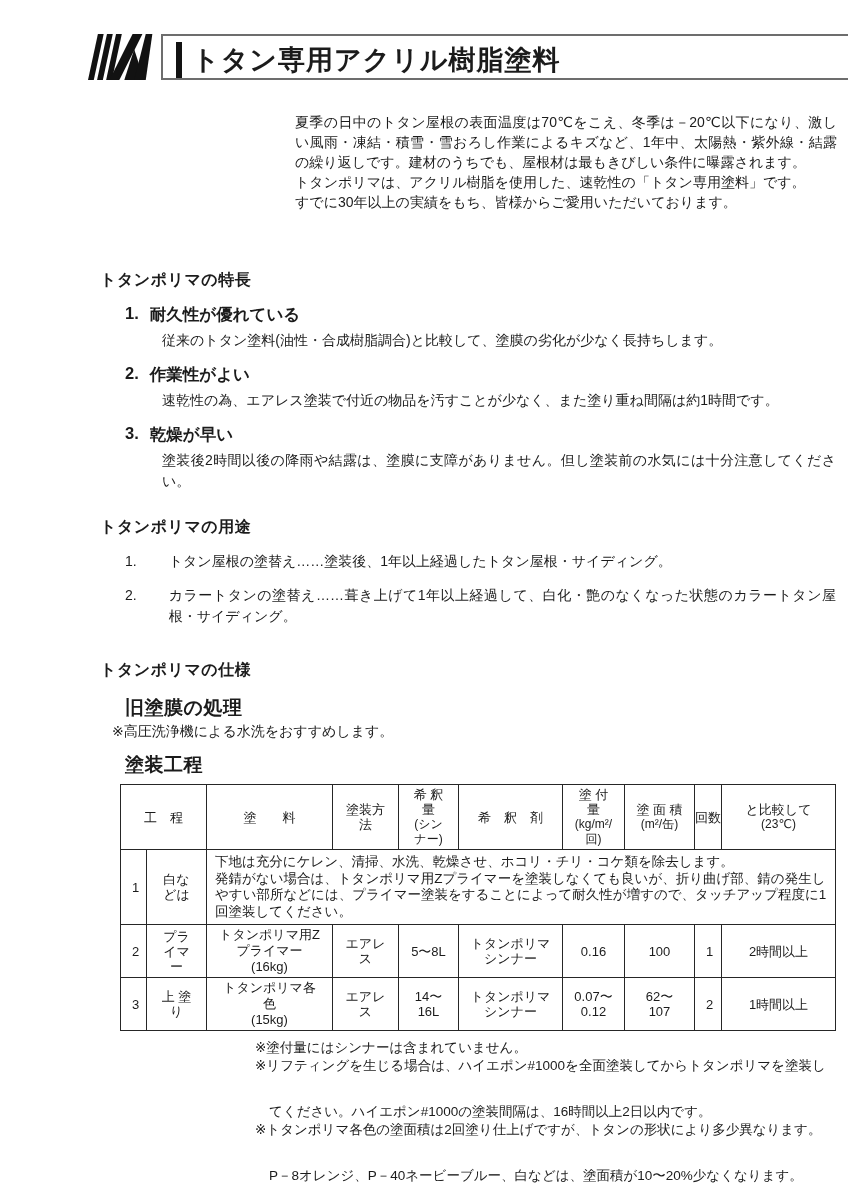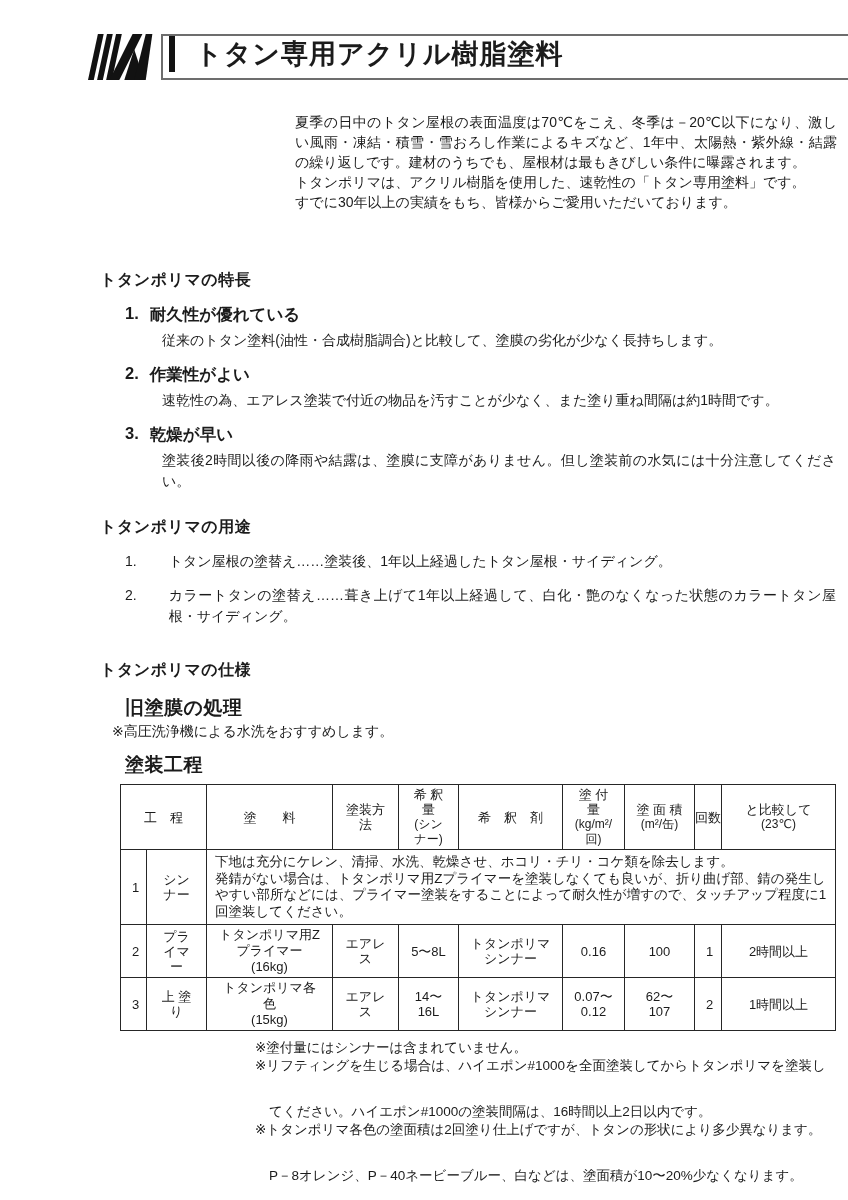--- a/index.html
+++ b/index.html
@@ -7,21 +7,21 @@
     width:848px;height:1200px;background:#ffffff;
     font-family:"Liberation Sans","DejaVu Sans",sans-serif;
     color:#1b1b1b;-webkit-font-smoothing:antialiased;
   }
   .page{position:relative;width:848px;height:1200px;overflow:hidden;background:#fff;}
 
   
   .header{position:absolute;top:32px;left:88px;right:0;display:flex;align-items:center;gap:7px;height:50px;}
   .logo{flex:0 0 auto;display:block;}
   .title-box{flex:1;height:42px;border:2px solid #6d6d6d;border-right:none;background:#fff;
-             display:flex;align-items:flex-start;gap:20px;padding-left:6px;}
+             display:flex;align-items:flex-end;gap:10px;padding-left:13px;}
   .title-bar{width:6px;height:36px;background:#121212;}
   .doc-title{margin:0;font-size:27px;font-weight:700;letter-spacing:1px;white-space:nowrap;}
 
   
   .intro{position:absolute;top:112px;left:295px;width:542px;font-size:14px;line-height:20px;}
   .intro p{margin:0;text-align:justify;}
 
   
   .section{position:absolute;left:92px;right:12px;}
   .sec-features{top:262px;}
@@ -173,21 +173,21 @@
           </th>
           <th class="th-kaisu">回数</th>
           <th>
             <div>と比較して</div>
             <div class="cell-sub">(23℃)</div>
           </th>
         </tr>
 
         <tr>
           <td>1</td>
-          <td>シンナー</td>
+          <td>白などは</td>
           <td class="merged-cell" colspan="8">
             <div>下地は充分にケレン、清掃、水洗、乾燥させ、ホコリ・チリ・コケ類を除去します。</div>
             <div>発錆がない場合は、トタンポリマ用Zプライマーを塗装しなくても良いが、折り曲げ部、錆の発生しやすい部所などには、プライマー塗装をすることによって耐久性が増すので、タッチアップ程度に1回塗装してください。</div>
           </td>
         </tr>
 
         <tr>
           <td>2</td>
           <td>プライマー</td>
           <td class="paint-cell">

